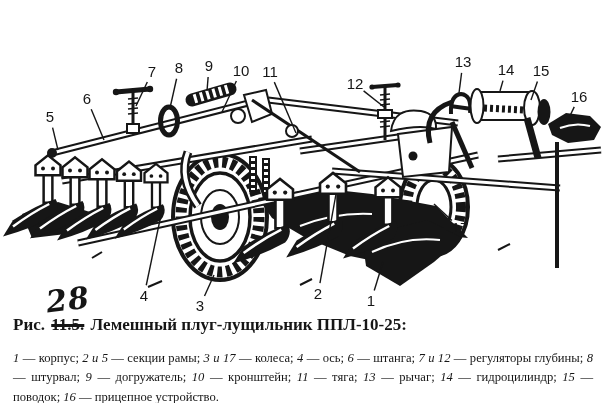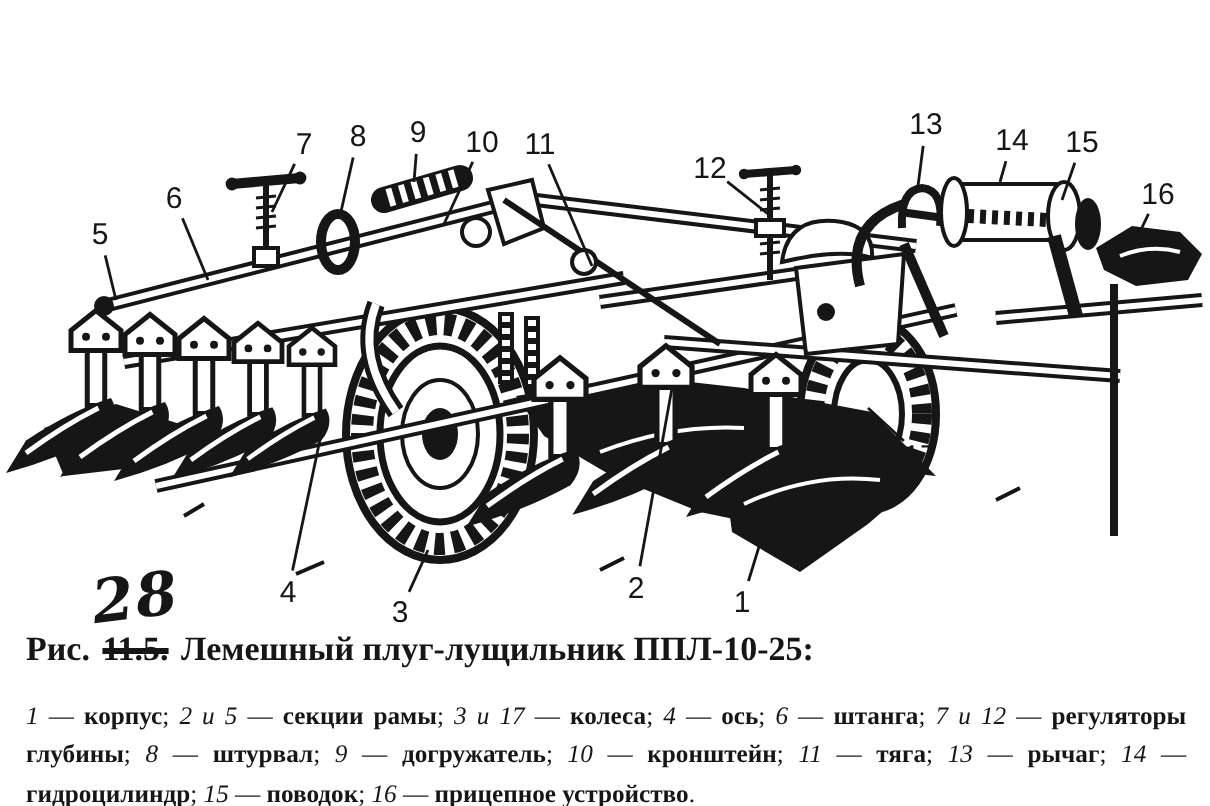--- a/index.html
+++ b/index.html
@@ -33,21 +33,21 @@
   .caption .struck{
     text-decoration:line-through;
     text-decoration-thickness:2.5px;
     margin:0 2px;
   }
   .legend{
     position:absolute; left:13px; top:336px; width:580px;
     font-size:12.6px; line-height:1.58; text-align:justify;
   }
   .legend i{font-style:italic; font-weight:400; font-family:"Liberation Serif", serif;}
-  .legend b{font-weight:700;}
+  .legend b{font-weight:400;}
 </style>
 </head>
 <body>
 
 <div class="page">
 
   <svg id="drawing" width="605" height="312" viewBox="0 0 605 312">
     <defs>
       <g id="plow">
         <rect class="w" x="-3.5" y="6" width="7" height="25"></rect>

